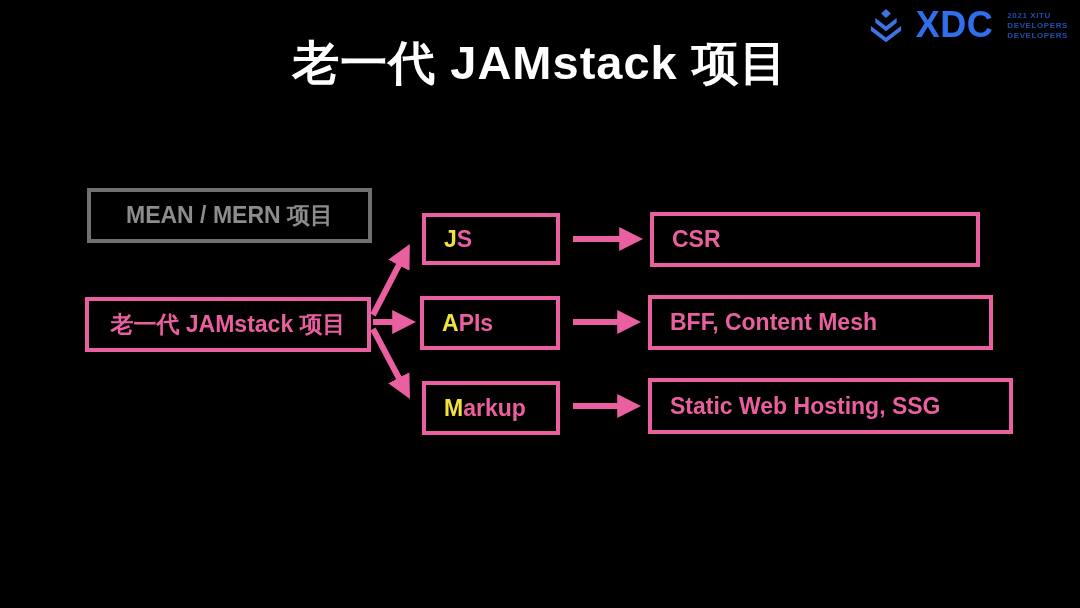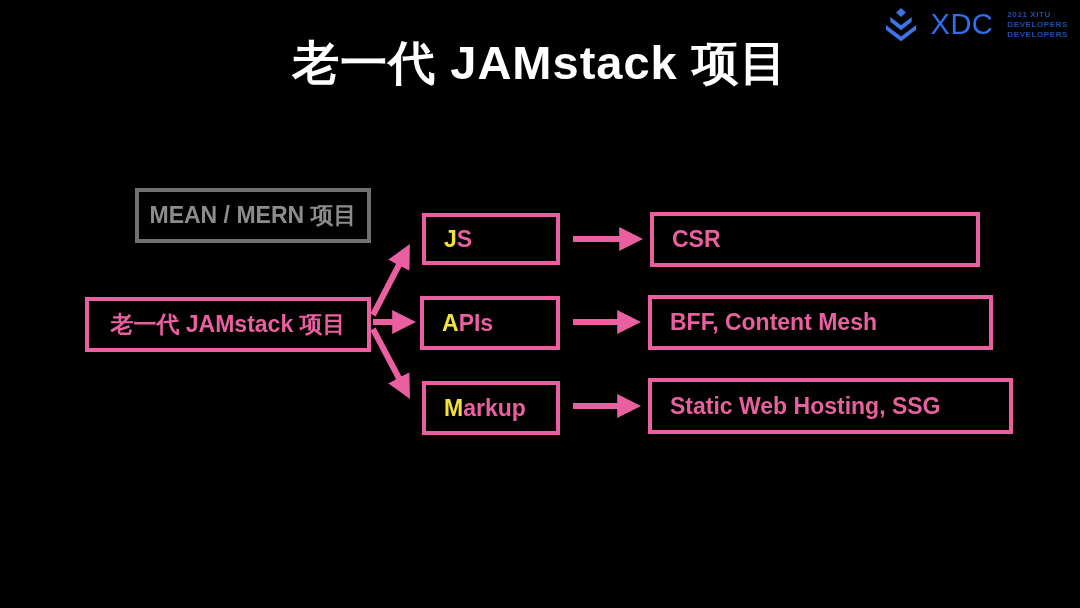--- a/index.html
+++ b/index.html
@@ -32,22 +32,22 @@
     top: 7px;
     right: 12px;
     display: flex;
     align-items: center;
     gap: 14px;
   }
   .logo .mark { width: 32px; height: 34px; display: block; }
   .logo .mark polygon, .logo .mark path { fill: var(--icon-blue, #3E74E8); }
   .logo .brand {
     color: var(--brand-blue, #2F6FED);
-    font-size: 29px;
-    font-weight: 400;
+    font-size: 36px;
+    font-weight: 700;
     letter-spacing: 0.5px;
     line-height: 1;
   }
   .logo .tagline {
     display: flex;
     flex-direction: column;
     justify-content: center;
     gap: 1px;
   }
   .logo .tagline span {
@@ -109,21 +109,21 @@
       <path d="M1,20 L18,33 L35,20 L35,25.5 L18,38.5 L1,25.5 Z"></path>
     </svg>
     <div class="brand">XDC</div>
     <div class="tagline">
       <span>2021 XITU</span>
       <span>DEVELOPERS</span>
       <span>DEVELOPERS</span>
     </div>
   </div>
 
-  <div class="box gray centered" style="left:87px; top:188px; width:236px; height:55px;margin-left:48px;">
+  <div class="box gray centered" style="left:87px; top:188px; width:285px; height:55px;">
     <span>MEAN / MERN 项目</span>
   </div>
 
   <div class="box pink centered" style="left:85px; top:297px; width:286px; height:55px;">
     <span>老一代 JAMstack 项目</span>
   </div>
 
   <div class="box pink lefty" style="left:422px; top:213px; width:138px; height:52px;">
     <span class="initial">J</span>
       <span class="rest">S</span>

